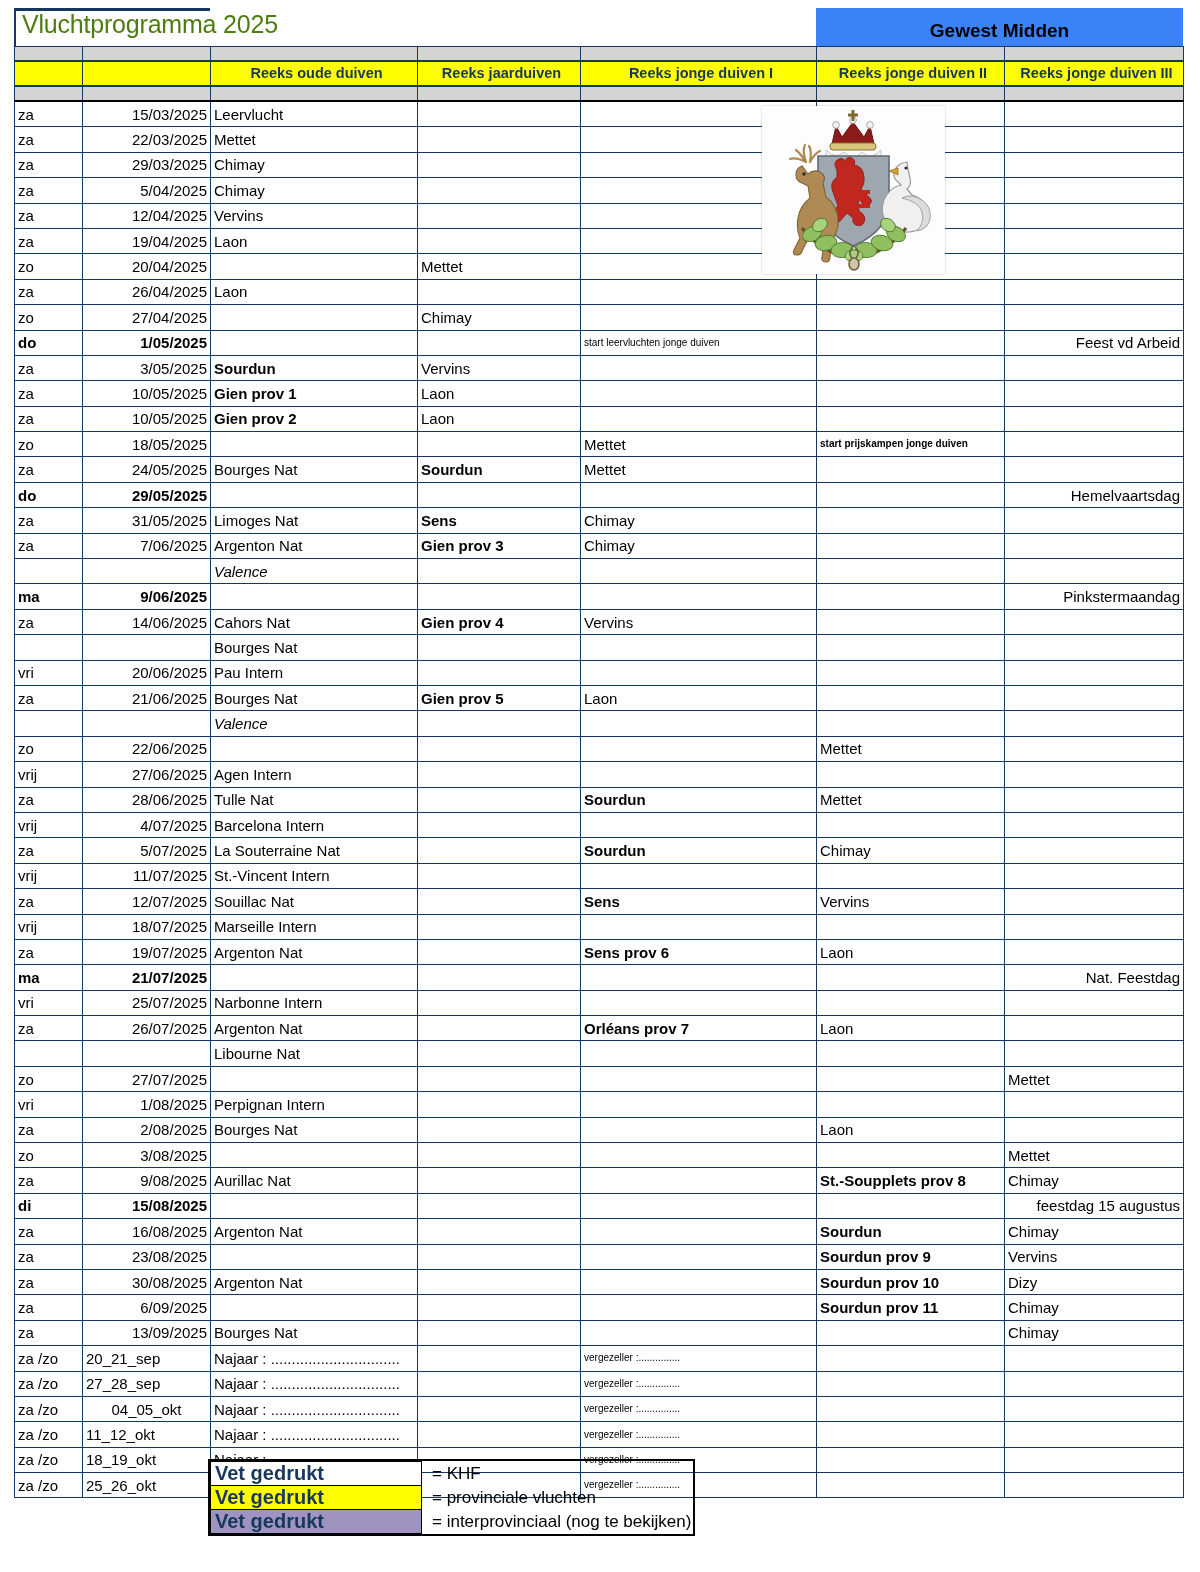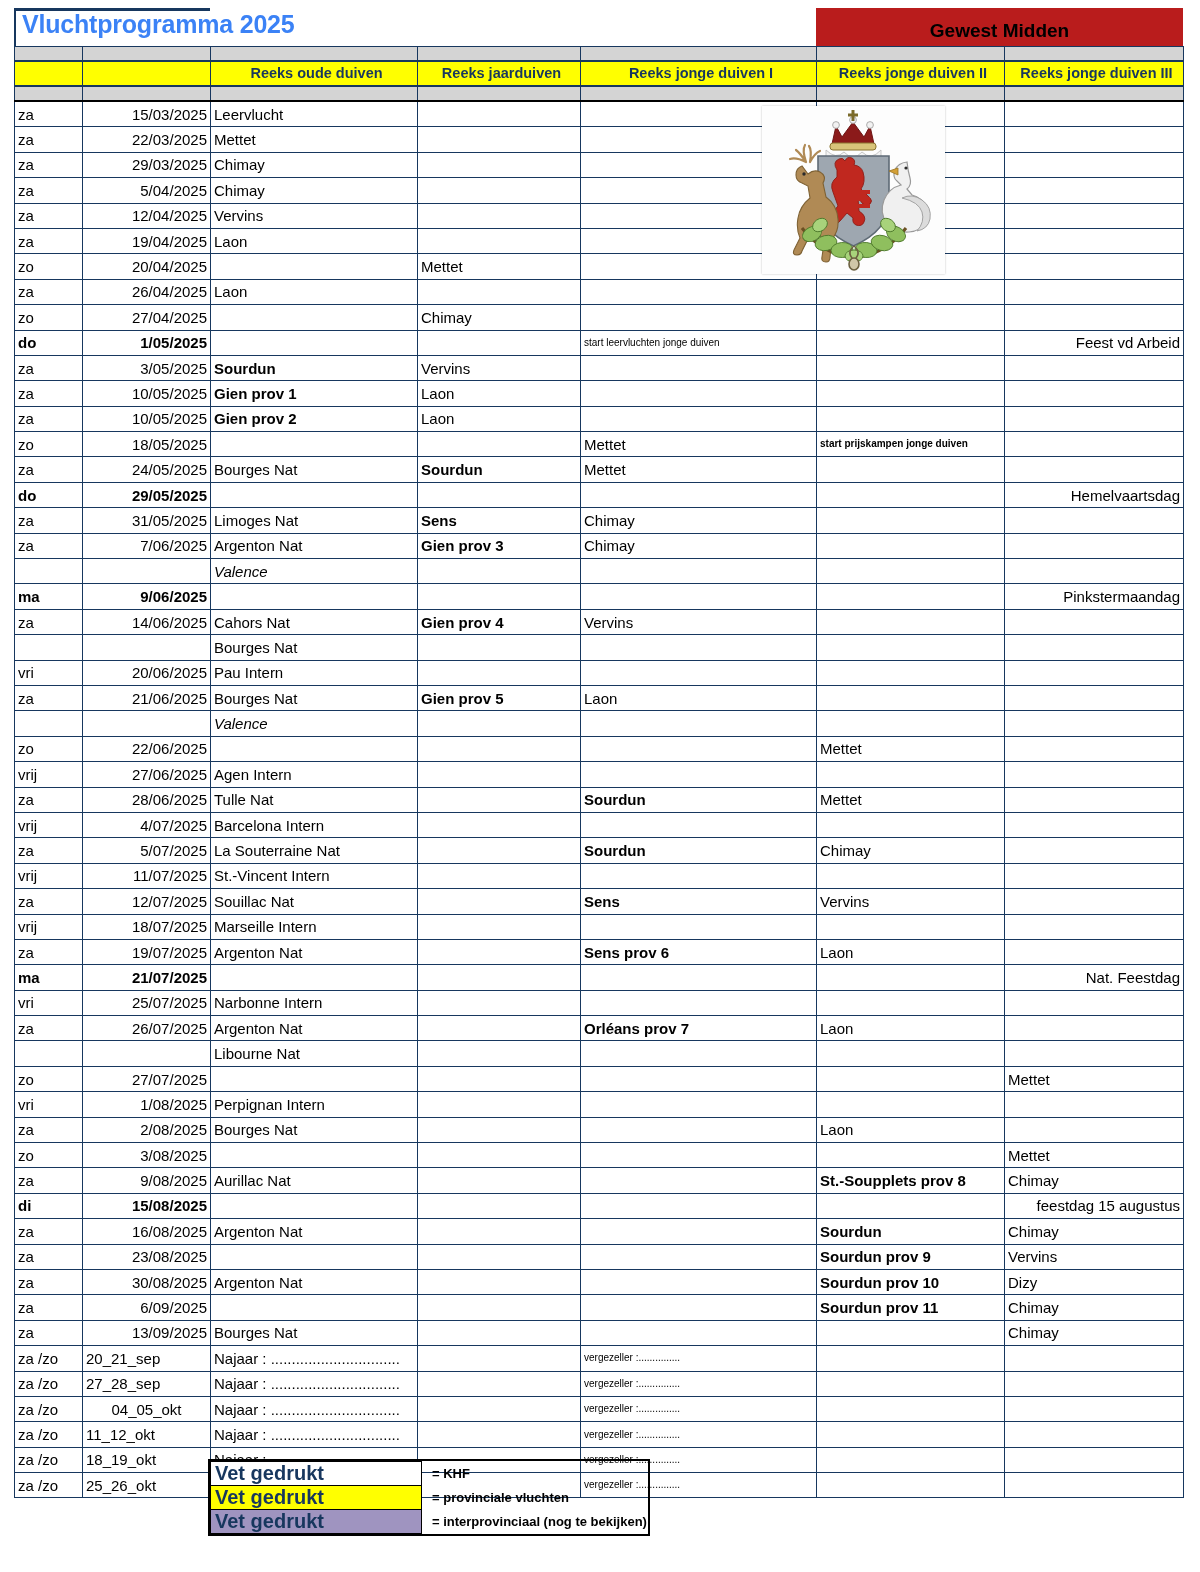--- a/index.html
+++ b/index.html
@@ -9,25 +9,25 @@
     color:#000;
     position:relative;
     overflow:hidden;
   }
   #sheet{position:relative;width:1200px;height:1572px;}
 
   
   .title-wrap{position:absolute;left:14px;top:8px;width:800px;height:38px;}
   .title-wrap .topline{position:absolute;left:0;top:0;width:196px;height:3px;background:#17375e;}
   .title-wrap .leftline{position:absolute;left:0;top:0;width:2px;height:38px;background:#17375e;}
-  .title{position:absolute;left:8px;top:2px;font-size:25px;font-weight:bold;color:#3b82f6;
+  .title{position:absolute;left:8px;top:2px;font-size:25px;font-weight:normal;color:#4d7c0f;
          letter-spacing:-.2px;white-space:nowrap;}
 
   
-  .gewest{position:absolute;left:816px;top:8px;width:367px;height:46px;background:#b91c1c;
+  .gewest{position:absolute;left:816px;top:8px;width:367px;height:46px;background:#3b82f6;
           display:flex;align-items:center;justify-content:center;
           font-size:19px;font-weight:bold;color:#000;}
 
   
   table.grid{
     position:absolute;left:14px;top:46px;
     border-collapse:collapse;
     table-layout:fixed;
     font-size:15px;
   }
@@ -83,21 +83,21 @@
   .coa svg{display:block;}
 
   
   .legend{position:absolute;left:208px;top:1459px;width:770px;}
   .legend-table{border-collapse:collapse;table-layout:fixed;}
   .legend-table td.swatch{
     width:202px;height:23px;border:1px solid #000;
     font-weight:bold;font-size:20px;color:#17375e;padding:0 4px;
   }
   .legend-table td.desc{
-    border:none;font-size:13px;padding-left:10px;white-space:nowrap;color:#000;font-weight:bold;
+    border:none;font-size:17px;padding-left:10px;white-space:nowrap;color:#000;font-weight:normal;
   }
   .legend-outer{border:2px solid #000;display:inline-block;}
 </style>
 </head>
 <body>
 
 <div id="sheet">
 
   <div class="title-wrap">
     <div class="topline"></div>

